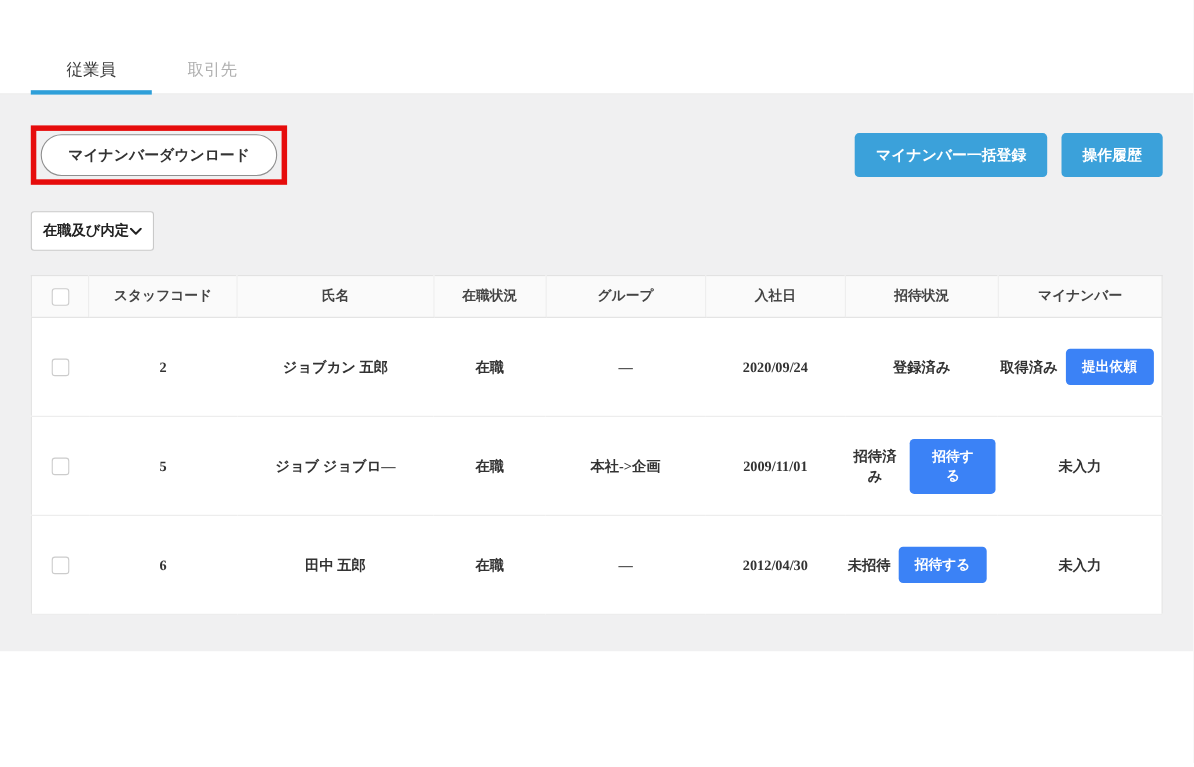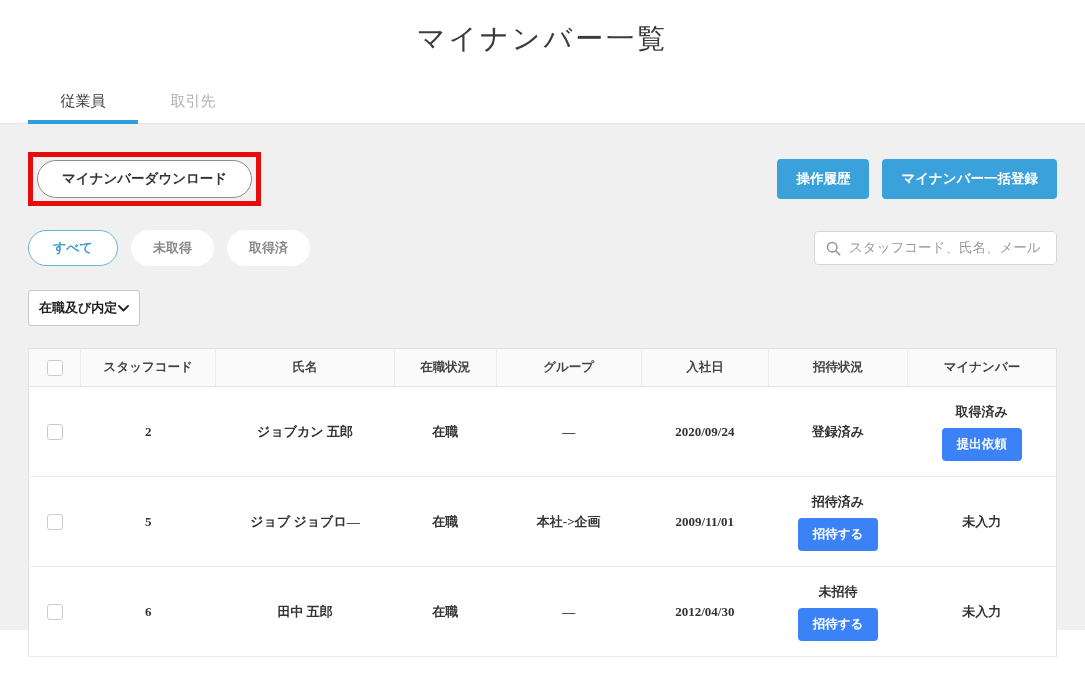--- a/index.html
+++ b/index.html
@@ -185,78 +185,62 @@
     display: inline-block;
     width: 16px; height: 16px;
     background: #fff;
     border: 1px solid #ccc;
     border-radius: 3px;
     cursor: pointer;
     vertical-align: middle;
   }
   .stacked {
     display: flex;
-    flex-direction: column;
     align-items: center;
     gap: 7px;
   }
   .btn-blue-sm {
     background: #3b82f6;
     border: none;
     border-radius: 4px;
     color: #fff;
     font-size: 12.5px;
     font-weight: 700;
     padding: 8px 15px;
     cursor: pointer;
     font-family: inherit;
   }
 </style>
 </head>
 <body>
 
 <div class="page-header">
-  <h1 class="page-title">マイナンバー一覧</h1>
 </div>
 
 <div class="tabbar">
   <div class="tab active">
     <span>従業員</span>
   </div>
   <div class="tab">
     <span>取引先</span>
   </div>
 </div>
 
 <div class="content">
 
   <div class="toolbar-row">
     <span class="red-annotation">
       <button class="btn-outline-pill">マイナンバーダウンロード</button>
     </span>
     <div class="btn-group">
+      <button class="btn-blue">マイナンバー一括登録</button>
       <button class="btn-blue">操作履歴</button>
-      <button class="btn-blue">マイナンバー一括登録</button>
     </div>
   </div>
 
-  <div class="filters-row">
-    <div class="pill-group">
-      <button class="pill active">すべて</button>
-      <button class="pill">未取得</button>
-      <button class="pill">取得済</button>
-    </div>
-    <div class="search-box">
-      <svg width="15" height="15" viewBox="0 0 15 15">
-        <circle cx="6.2" cy="6.2" r="4.7" fill="none" stroke="#999" stroke-width="1.6"></circle>
-        <line x1="9.8" y1="9.8" x2="13.6" y2="13.6" stroke="#999" stroke-width="1.6" stroke-linecap="round"></line>
-      </svg>
-      <input type="text" placeholder="スタッフコード、氏名、メール" style="">
-    </div>
-  </div>
 
   <div class="select-row">
     <div class="status-select">
       <span>在職及び内定</span>
       <svg width="11" height="7" viewBox="0 0 11 7">
         <path d="M1 1 L5.5 5.5 L10 1" fill="none" stroke="#222" stroke-width="1.8" stroke-linecap="round" stroke-linejoin="round"></path>
       </svg>
     </div>
   </div>
 

